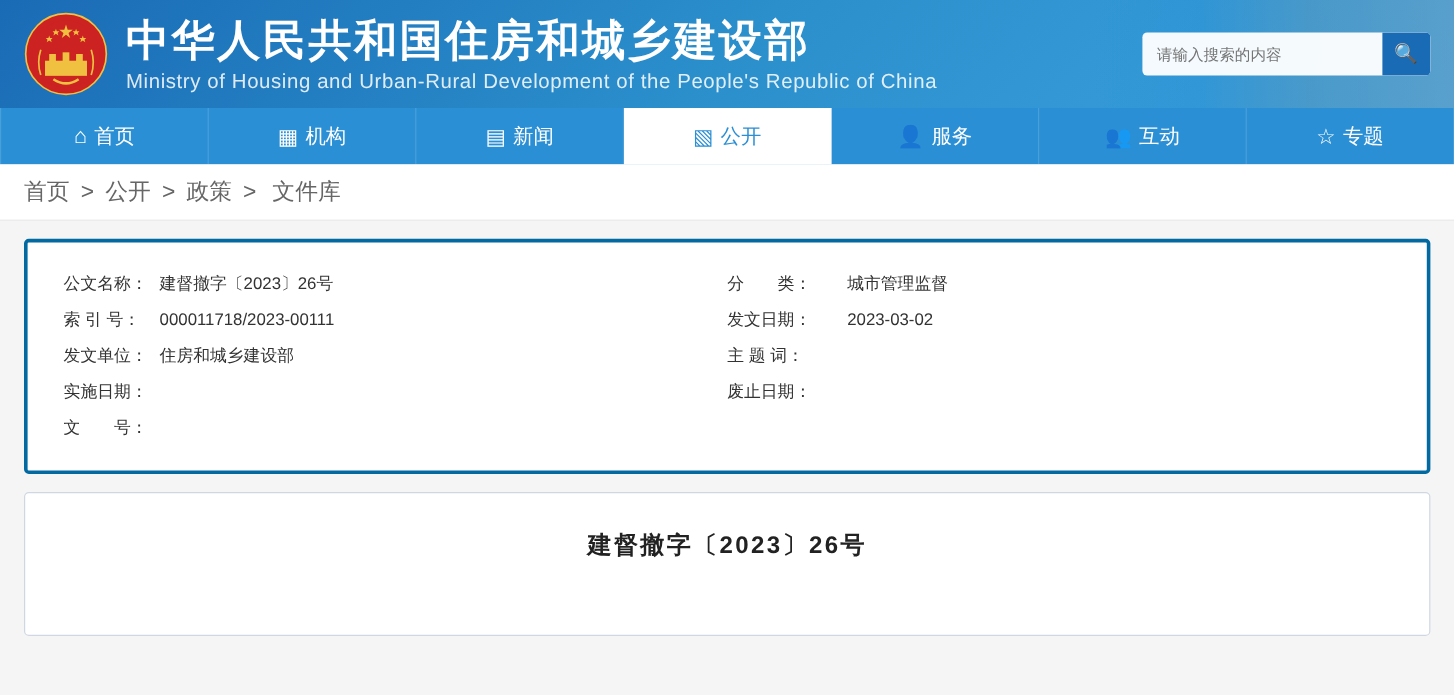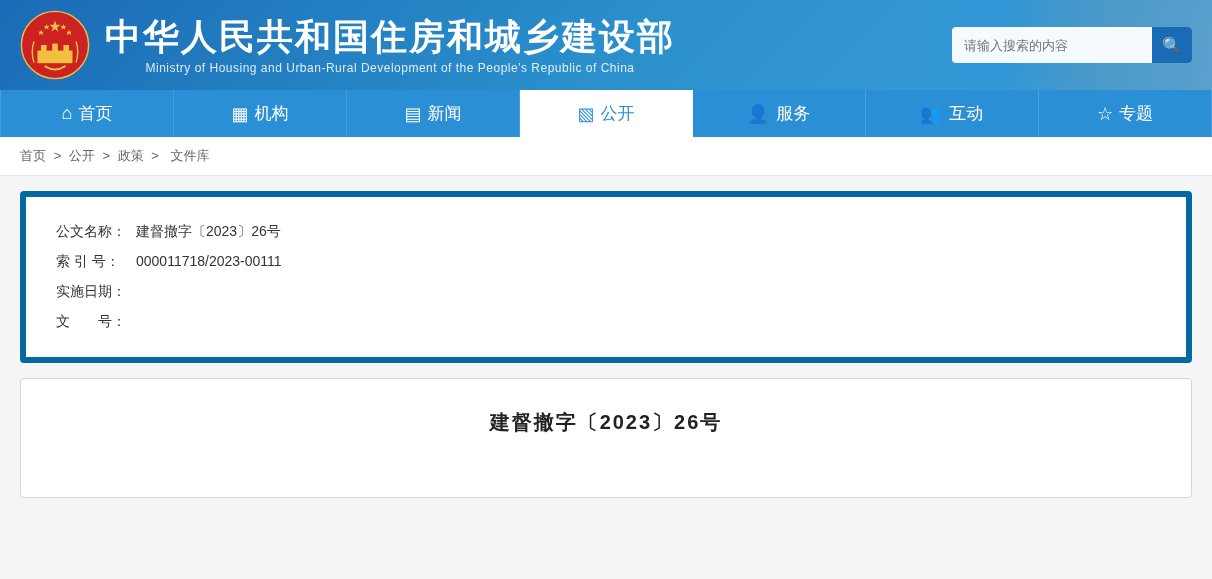--- a/index.html
+++ b/index.html
@@ -30,21 +30,21 @@
     .header-title-block { z-index: 1; }
     .header-title {
       color: #fff;
       font-size: 36px;
       font-weight: bold;
       letter-spacing: 2px;
       line-height: 1.2;
     }
     .header-subtitle {
       color: rgba(255,255,255,0.85);
-      font-size: 12px;
+      font-size: 17px;
       letter-spacing: 0.5px;
       margin-top: 2px;
       text-align: center;
     }
     .header-url {
       color: rgba(255,255,255,0.7);
       font-size: 11px;
       margin-top: 2px;
     }
     .header-search {
@@ -107,38 +107,38 @@
       background: #fff;
       color: #2a8fd4;
     }
     .nav-icon {
       font-size: 18px;
     }
 
     
     .breadcrumb {
       padding: 10px 20px;
-      font-size: 13px;
+      font-size: 19px;
       color: #666;
       background: #fff;
       border-bottom: 1px solid #e8e8e8;
     }
     .breadcrumb a {
       color: #666;
       text-decoration: none;
     }
     .breadcrumb span { margin: 0 4px; }
 
     
     .main { padding: 15px 20px; }
 
     
     .info-card {
       background: #fff;
-      border: 6px solid #0369a1;
+      border: 3px solid #0369a1;
       border-radius: 4px;
       padding: 20px 30px;
       margin-bottom: 15px;
     }
     .info-grid {
       display: grid;
       grid-template-columns: 1fr 1fr;
       gap: 0;
     }
     .info-row {
@@ -283,29 +283,51 @@
       <div>
         <div class="info-row">
           <span class="info-label">公文名称：</span>
           <span class="info-value">建督撤字〔2023〕26号</span>
         </div>
         <div class="info-row">
           <span class="info-label">索 引 号：</span>
           <span class="info-value">000011718/2023-00111</span>
         </div>
         <div class="info-row">
+          <span class="info-label">发文单位：</span>
+          <span class="info-value">住房和城乡建设部</span>
+        </div>
+        <div class="info-row">
           <span class="info-label">实施日期：</span>
           <span class="info-value"></span>
         </div>
         <div class="info-row">
           <span class="info-label">文　　号：</span>
           <span class="info-value"></span>
         </div>
       </div>
 
+      <div>
+        <div class="info-row">
+          <span class="info-label wide">分　　类：</span>
+          <span class="info-value">城市管理监督</span>
+        </div>
+        <div class="info-row">
+          <span class="info-label wide">发文日期：</span>
+          <span class="info-value">2023-03-02</span>
+        </div>
+        <div class="info-row">
+          <span class="info-label wide">主 题 词：</span>
+          <span class="info-value"></span>
+        </div>
+        <div class="info-row">
+          <span class="info-label wide">废止日期：</span>
+          <span class="info-value"></span>
+        </div>
+      </div>
     </div>
   </div>
 
   <div class="doc-card">
     <div class="doc-title">建督撤字〔2023〕26号</div>
   </div>
 
 </div>
 
 </body></html>

